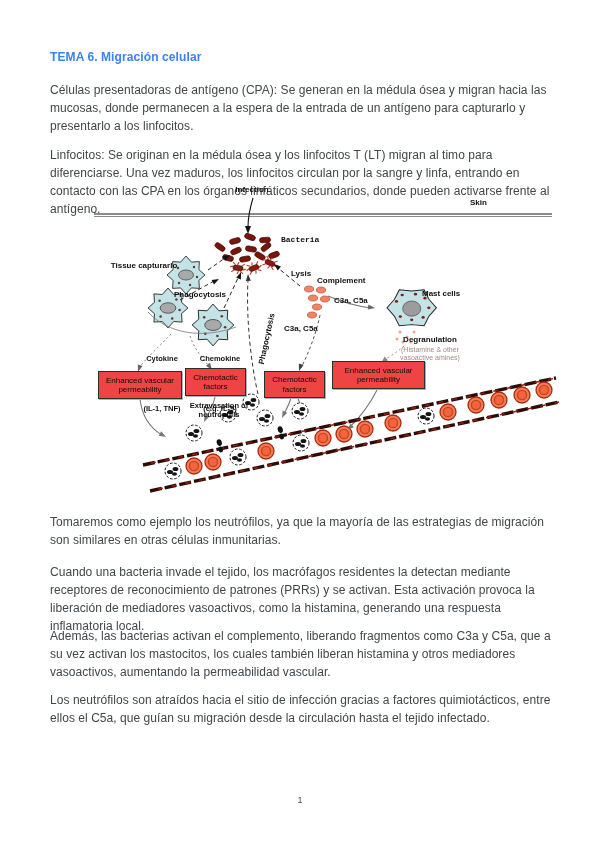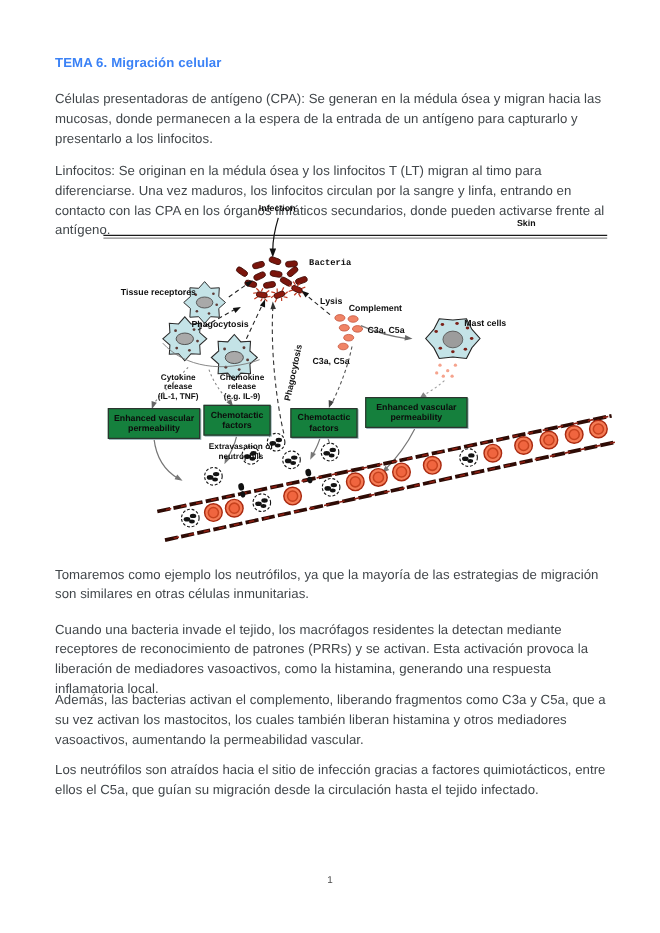--- a/index.html
+++ b/index.html
@@ -5,22 +5,22 @@
   html,body{margin:0;padding:0;background:#ffffff;}
   body{width:600px;height:848px;position:relative;font-family:"Liberation Sans",sans-serif;overflow:hidden;}
   .title{position:absolute;left:50px;top:50px;font-size:12px;font-weight:bold;color:#3b82f6;letter-spacing:.1px;}
   .para{position:absolute;left:50px;width:510px;font-size:12px;line-height:18px;color:#41464a;letter-spacing:.05px;}
   .pagenum{position:absolute;top:795px;left:0;width:600px;text-align:center;font-size:9px;color:#4a4a4a;}
   .diagram{position:absolute;left:88px;top:184px;width:472px;height:312px;}
   .diagram svg{position:absolute;left:0;top:0;}
   .dlabel{position:absolute;font-weight:bold;font-size:8px;color:#101010;line-height:1.2;white-space:nowrap;}
   .wrap{white-space:normal;text-align:center;}
   .dsub{font-weight:normal;font-size:7px;color:#a28a85;display:block;margin-top:1px;}
-  .dline{display:block;}
-  .dbox{position:absolute;background:#15803d;border:1.4px solid #2d2d2d;font-weight:bold;font-size:8px;
+  .dline{display:block;margin-top:16px;}
+  .dbox{position:absolute;background:#ef4444;border:1.4px solid #2d2d2d;font-weight:normal;font-size:8px;
         color:#0c0c0c;display:flex;align-items:center;justify-content:center;text-align:center;
         line-height:1.18;box-sizing:border-box;padding:1px 2px;box-shadow:1px 1px 0 #9fb6ba;}
   .rot{transform:rotate(-78deg);}
 </style>
 </head>
 <body>
 
 <div>
 
   <div class="title">TEMA 6. Migración celular</div>
@@ -210,28 +210,32 @@
       </g>
       <g transform="translate(193,249) rotate(-12)">
         <ellipse cy="-3.5" rx="2.6" ry="3.4" fill="#111"></ellipse>
           <ellipse cy="3.5" rx="2.2" ry="3" fill="#111"></ellipse>
       </g>
     </svg>
 
     <div class="dlabel wrap" style="left:128px;top:1px;width:72px;">Infection</div>
     <div class="dlabel" style="left:382px;top:14px;">Skin</div>
     <div class="dlabel" style="left:193px;top:51px;font-family:Liberation Mono, monospace;">Bacteria</div>
-    <div class="dlabel wrap" style="left:16px;top:77px;width:80px;">Tissue receptores</div>
+    <div class="dlabel wrap" style="left:16px;top:77px;width:80px;">Tissue capturarlo</div>
     <div class="dlabel" style="left:86px;top:106px;">Phagocytosis</div>
     <div class="dlabel" style="left:203px;top:85px;">Lysis</div>
     <div class="dlabel" style="left:229px;top:92px;">Complement</div>
     <div class="dlabel" style="left:246px;top:112px;">C3a, C5a</div>
     <div class="dlabel" style="left:196px;top:140px;">C3a, C5a</div>
     <div class="dlabel" style="left:334px;top:105px;text-align:center;">Mast cells</div>
 
+    <div class="dlabel wrap" style="left:296px;top:151px;width:92px;">
+      <span>Degranulation</span>
+      <span class="dsub">(Histamine &amp; other vasoactive amines)</span>
+    </div>
 
     <div class="dlabel wrap" style="left:45px;top:154px;width:58px;font-size:7.5px;">
       <span class="dline">Cytokine</span>
       <span class="dline">release</span>
       <span class="dline">(IL-1, TNF)</span>
     </div>
     <div class="dlabel wrap" style="left:103px;top:154px;width:58px;font-size:7.5px;">
       <span class="dline">Chemokine</span>
       <span class="dline">release</span>
       <span class="dline">(e.g. IL-9)</span>

